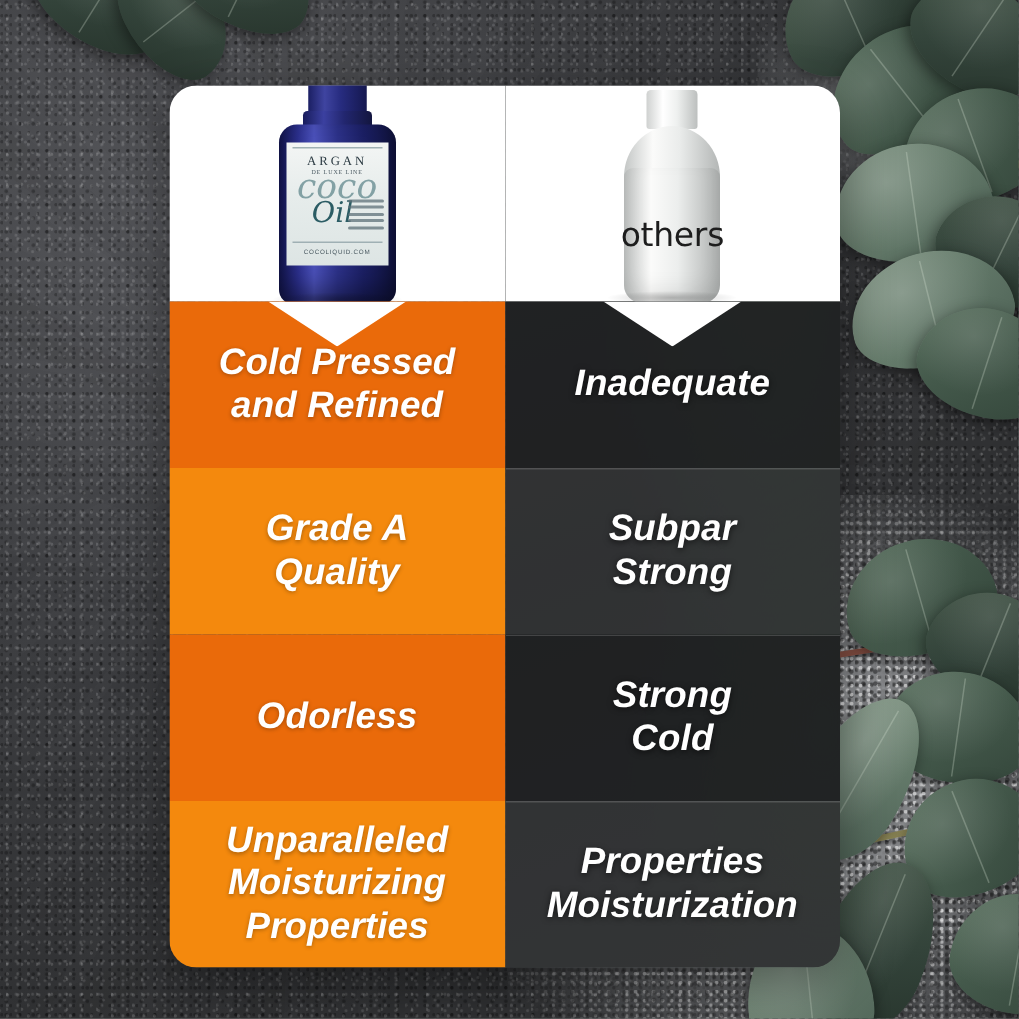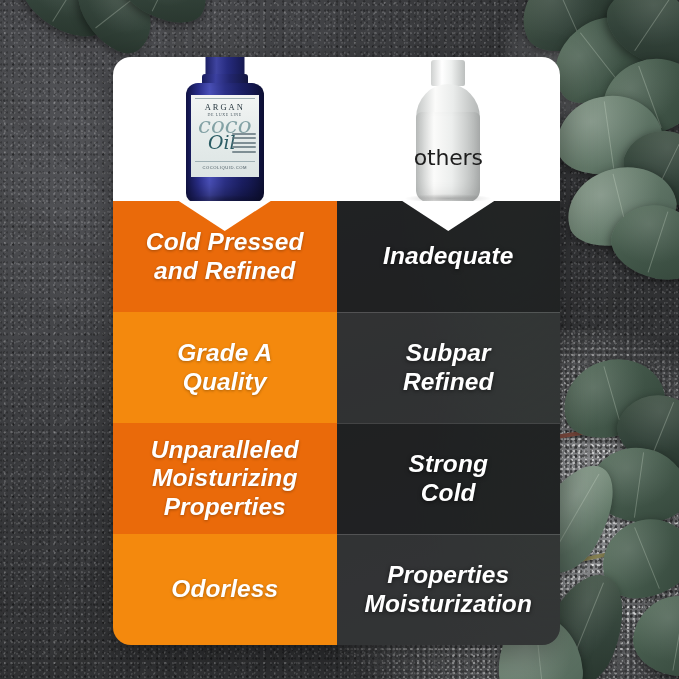--- a/index.html
+++ b/index.html
@@ -289,26 +289,26 @@
     <div class="rows">
       <div class="row">
         <div class="row-text" style="white-space:pre-line">Cold Pressed
 and Refined</div>
       </div>
       <div class="row">
         <div class="row-text" style="white-space:pre-line">Grade A
 Quality</div>
       </div>
       <div class="row">
+        <div class="row-text" style="white-space:pre-line">Odorless</div>
+      </div>
+      <div class="row">
         <div class="row-text" style="white-space:pre-line">Unparalleled
 Moisturizing
 Properties</div>
-      </div>
-      <div class="row">
-        <div class="row-text" style="white-space:pre-line">Odorless</div>
       </div>
     </div>
   </div>
 
   <div class="col col-right">
     <div class="hero hero-right">
       <div class="bottle-white">
         <div class="bw-cap"></div>
         <div class="bw-shoulder"></div>
         <div class="bw-body">
@@ -318,21 +318,21 @@
       </div>
       <div class="notch"></div>
     </div>
 
     <div class="rows">
       <div class="row">
         <div class="row-text" style="white-space:pre-line">Inadequate</div>
       </div>
       <div class="row">
         <div class="row-text" style="white-space:pre-line">Subpar
-Refined</div>
+Strong</div>
       </div>
       <div class="row">
         <div class="row-text" style="white-space:pre-line">Strong
 Cold</div>
       </div>
       <div class="row">
         <div class="row-text" style="white-space:pre-line">Properties
 Moisturization</div>
       </div>
     </div>

